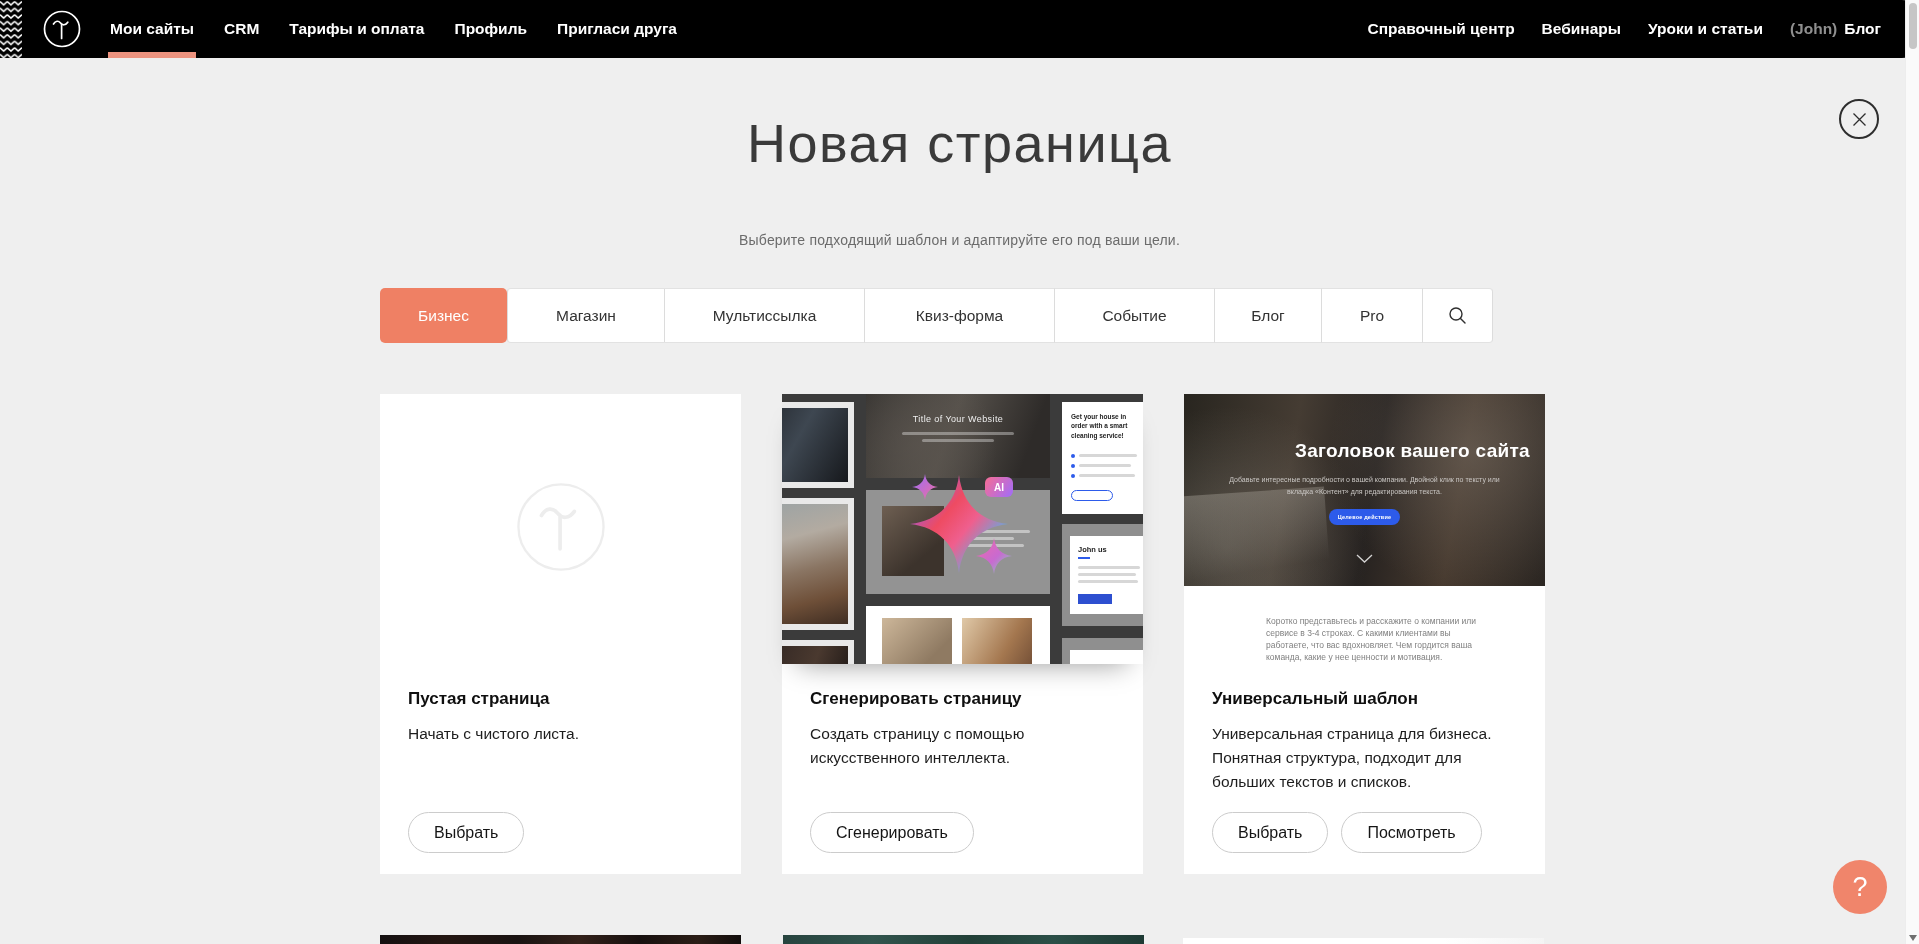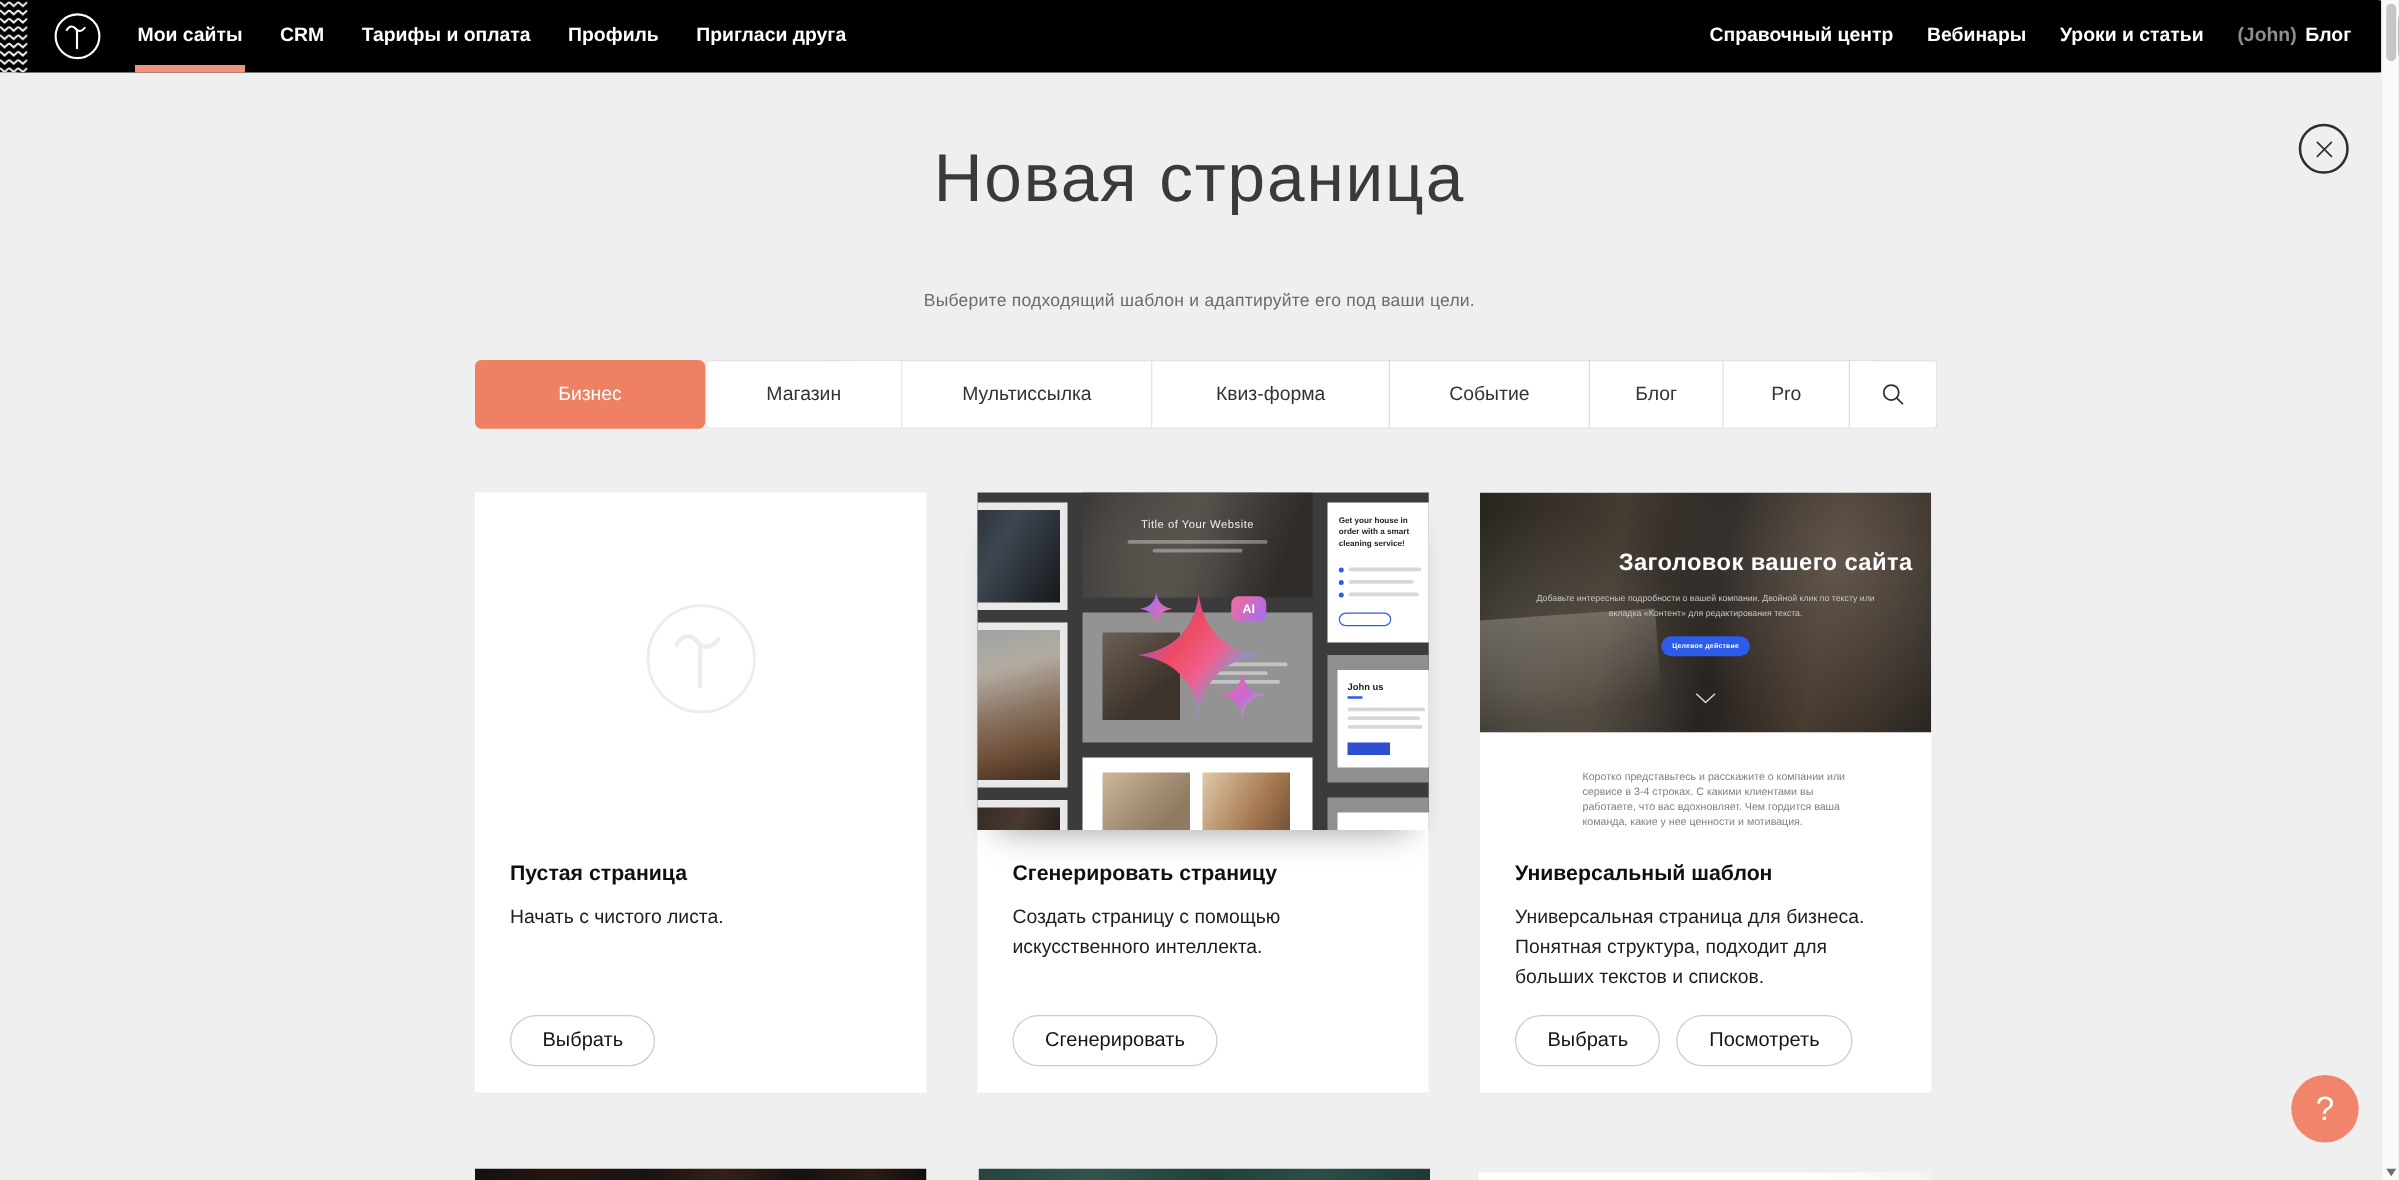--- a/index.html
+++ b/index.html
@@ -157,21 +157,21 @@
         <span class="uname">(John)</span>
         <span>Блог</span>
       </div>
     </div>
   </div>
 
   <h1 class="page-title" style="margin:0;">Новая страница</h1>
   <p class="page-subtitle" style="margin:0;">Выберите подходящий шаблон и адаптируйте его под ваши цели.</p>
 
   <div class="tabs">
-    <div class="tab active" style="width:184px">Бизнес</div>
+    <div class="tab active" style="width:127px">Бизнес</div>
     <div class="tab" style="width:158px">Магазин</div>
     <div class="tab" style="width:200px">Мультиссылка</div>
     <div class="tab" style="width:190px">Квиз-форма</div>
     <div class="tab" style="width:160px">Событие</div>
     <div class="tab" style="width:107px">Блог</div>
     <div class="tab" style="width:101px">Pro</div>
     <div class="tab" style="width:70px">
       <svg width="19" height="19" viewBox="0 0 19 19">
         <circle cx="8" cy="8" r="6" fill="none" stroke="#2f2f2f" stroke-width="1.4"></circle>
         <path d="M12.5 12.5 L17 17" stroke="#2f2f2f" stroke-width="1.4" stroke-linecap="round"></path>

